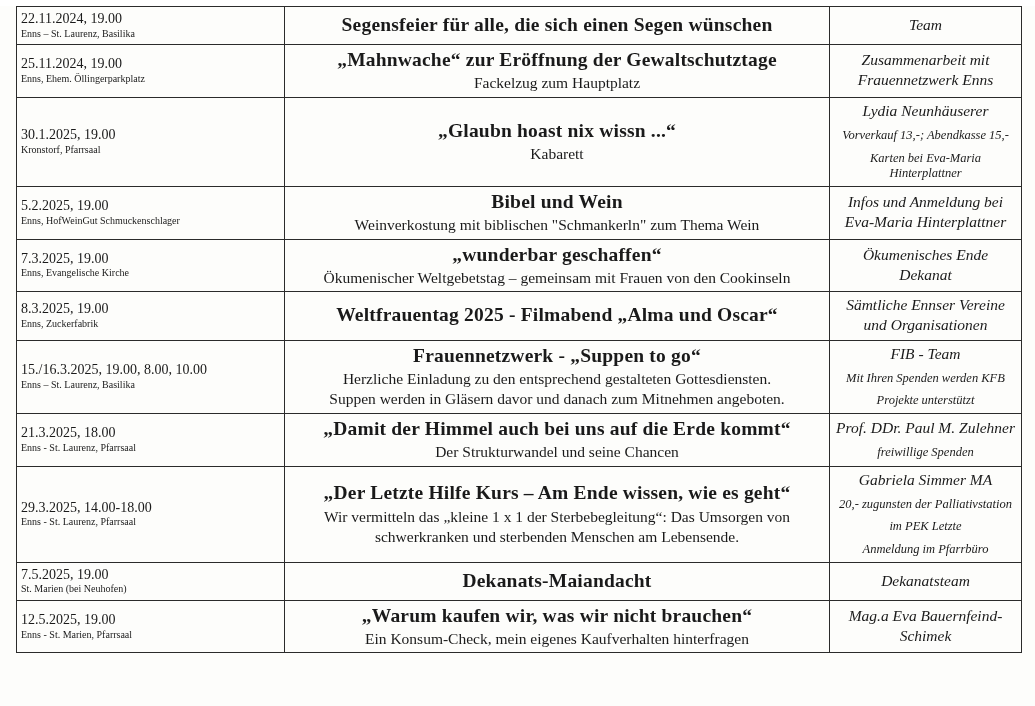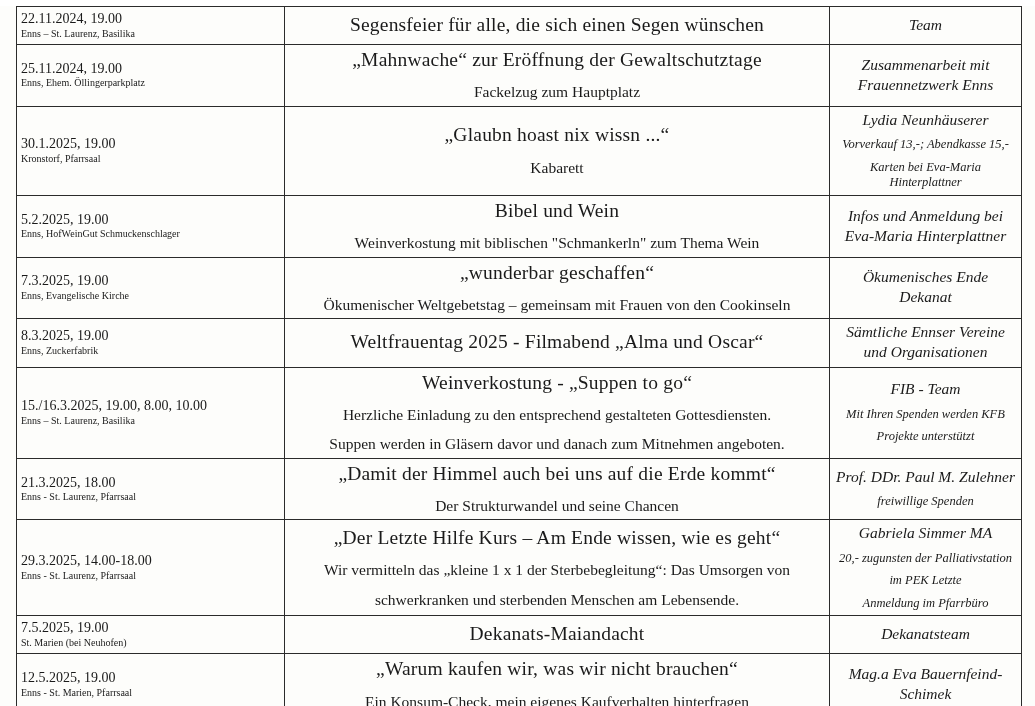--- a/index.html
+++ b/index.html
@@ -44,27 +44,27 @@
     font-size: 14px;
   }
   .when .place {
     font-size: 10px;
   }
   .what {
     text-align: center;
     line-height: 1.25;
   }
   .what .title {
-    font-weight: normal;
+    font-weight: bold;
     font-size: 19.5px;
     letter-spacing: 0.2px;
   }
   .what .sub {
     font-size: 15.5px;
-    margin-top: 10px;
+    margin-top: 1px;
   }
   .who {
     text-align: center;
     line-height: 1.3;
     font-size: 15.5px;
     font-style: italic;
   }
   .who .small {
     font-size: 12.5px;
     line-height: 1.25;
@@ -166,21 +166,21 @@
             <span class="line">Sämtliche Ennser Vereine</span>
             <span class="line">und Organisationen</span>
           </td>
         </tr>
         <tr>
           <td class="when">
             <div class="date">15./16.3.2025, 19.00, 8.00, 10.00</div>
             <div class="place">Enns – St. Laurenz, Basilika</div>
           </td>
           <td class="what">
-            <div class="title">Weinverkostung - „Suppen to go“</div>
+            <div class="title">Frauennetzwerk - „Suppen to go“</div>
             <div class="sub">Herzliche Einladung zu den entsprechend gestalteten Gottesdiensten.</div>
             <div class="sub">Suppen werden in Gläsern davor und danach zum Mitnehmen angeboten.</div>
           </td>
           <td class="who">
             <span class="line">FIB - Team</span>
             <span class="line small">Mit Ihren Spenden werden KFB</span>
             <span class="line small">Projekte unterstützt</span>
           </td>
         </tr>
         <tr>

